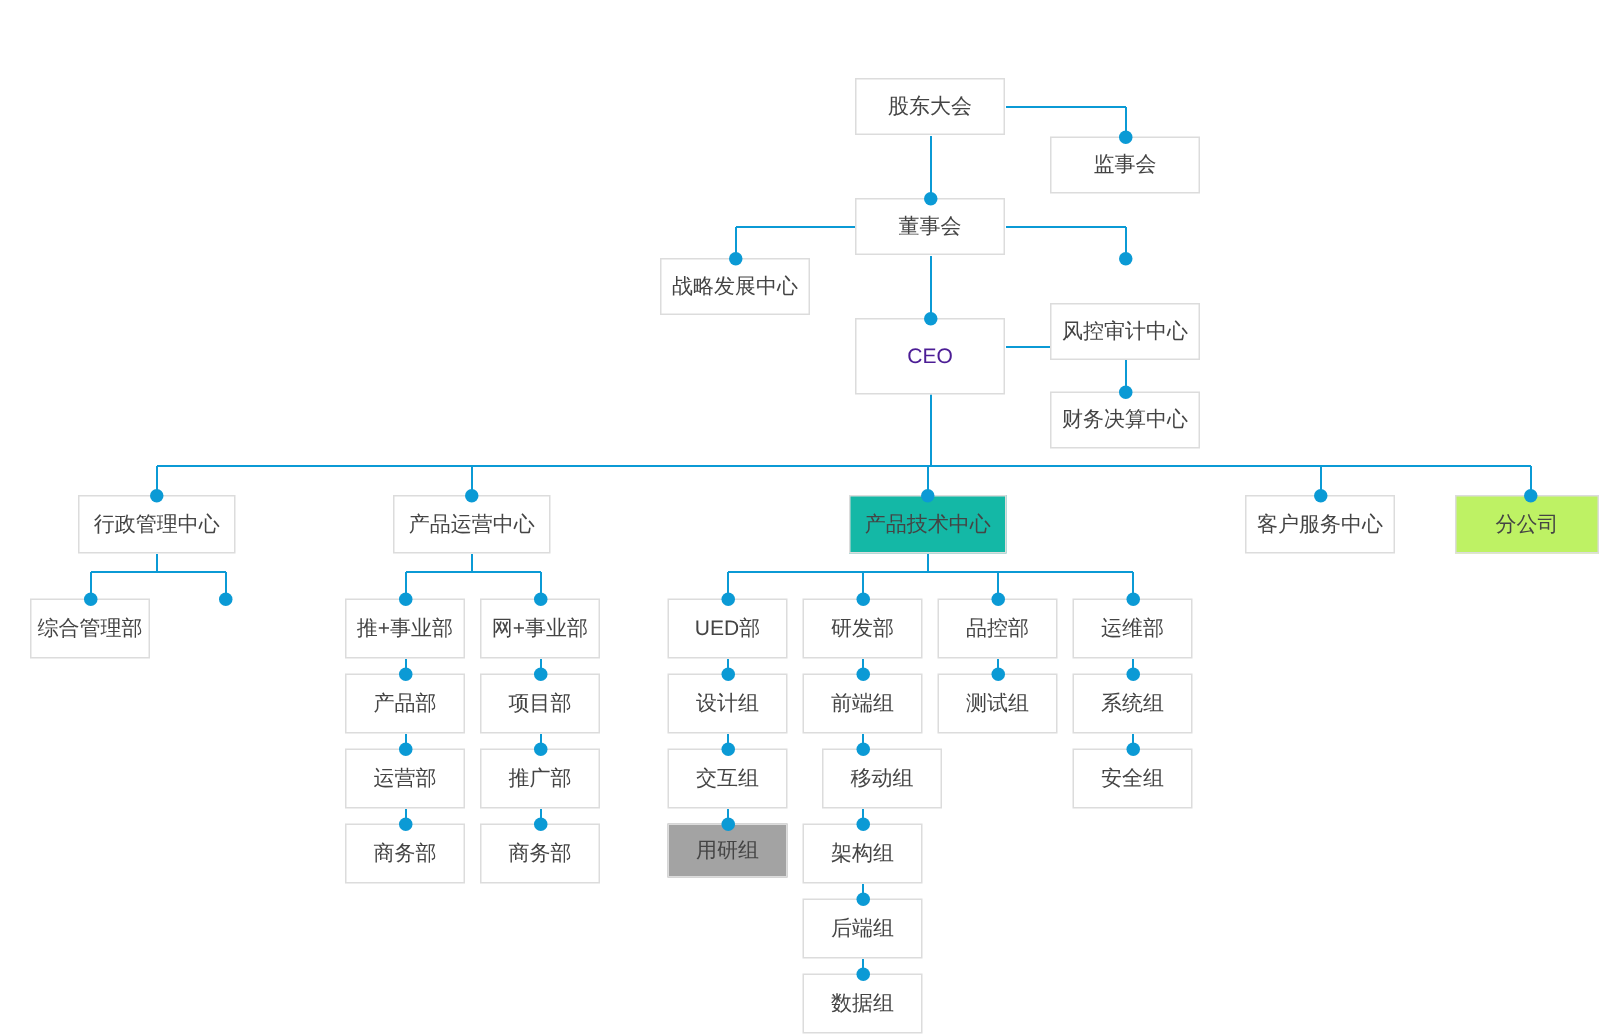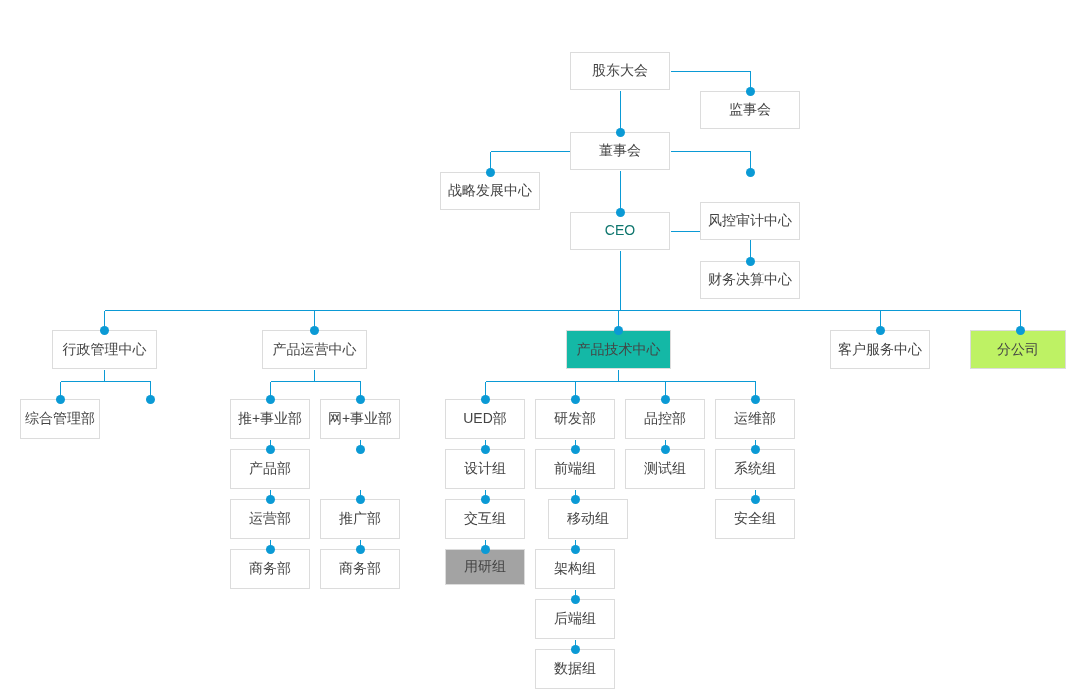--- a/index.html
+++ b/index.html
@@ -78,21 +78,21 @@
     </svg>
 <div class="node" style="left: 570px; top: 52px; width: 100px; height: 38px; border-color: rgb(220, 220, 220); background: rgb(255, 255, 255); color: rgb(68, 68, 68);">股东大会</div>
     <div class="node" style="left: 700px; top: 91px; width: 100px; height: 38px; border-color: rgb(220, 220, 220); background: rgb(255, 255, 255); color: rgb(68, 68, 68);">监事会</div>
     <div class="dot" style="left: 745.5px; top: 86.5px; background: rgb(11, 154, 213);"></div>
     <div class="node" style="left: 570px; top: 132px; width: 100px; height: 38px; border-color: rgb(220, 220, 220); background: rgb(255, 255, 255); color: rgb(68, 68, 68);">董事会</div>
     <div class="dot" style="left: 615.5px; top: 127.5px; background: rgb(11, 154, 213);"></div>
     <div class="node" style="left: 440px; top: 172px; width: 100px; height: 38px; border-color: rgb(220, 220, 220); background: rgb(255, 255, 255); color: rgb(68, 68, 68);">战略发展中心</div>
     <div class="dot" style="left: 485.5px; top: 167.5px; background: rgb(11, 154, 213);"></div>
     <div class="node" style="left: 700px; top: 172px; width: 100px; height: 38px; border-color: rgb(220, 220, 220); background: rgb(255, 255, 255); color: rgb(68, 68, 68); margin-top: 30px;">风控审计中心</div>
     <div class="dot" style="left: 745.5px; top: 167.5px; background: rgb(11, 154, 213);"></div>
-    <div class="node" style="left: 570px; top: 212px; width: 100px; height: 38px; border-color: rgb(220, 220, 220); background: rgb(255, 255, 255); color: #0f766e;">CEO</div>
+    <div class="node" style="left: 570px; top: 212px; width: 100px; height: 51px; border-color: rgb(220, 220, 220); background: rgb(255, 255, 255); color: #4c1d95;">CEO</div>
     <div class="dot" style="left: 615.5px; top: 207.5px; background: rgb(11, 154, 213);"></div>
     <div class="node" style="left: 700px; top: 261px; width: 100px; height: 38px; border-color: rgb(220, 220, 220); background: rgb(255, 255, 255); color: rgb(68, 68, 68);">财务决算中心</div>
     <div class="dot" style="left: 745.5px; top: 256.5px; background: rgb(11, 154, 213);"></div>
     <div class="node" style="left: 52px; top: 330px; width: 105px; height: 39px; border-color: rgb(220, 220, 220); background: rgb(255, 255, 255); color: rgb(68, 68, 68);">行政管理中心</div>
     <div class="dot" style="left: 100px; top: 325.5px; background: rgb(11, 154, 213);"></div>
     <div class="node" style="left: 262px; top: 330px; width: 105px; height: 39px; border-color: rgb(220, 220, 220); background: rgb(255, 255, 255); color: rgb(68, 68, 68);">产品运营中心</div>
     <div class="dot" style="left: 310px; top: 325.5px; background: rgb(11, 154, 213);"></div>
     <div class="node" style="left: 566px; top: 330px; width: 105px; height: 39px; border-color: rgb(220, 220, 220); background: #14b8a6; color: rgb(68, 68, 68);">产品技术中心</div>
     <div class="dot" style="left: 614px; top: 325.5px; background: rgb(11, 154, 213);"></div>
     <div class="node" style="left: 830px; top: 330px; width: 100px; height: 39px; border-color: rgb(220, 220, 220); background: rgb(255, 255, 255); color: rgb(68, 68, 68);">客户服务中心</div>
@@ -101,20 +101,21 @@
     <div class="dot" style="left: 1015.5px; top: 325.5px; background: rgb(11, 154, 213);"></div>
     <div class="node" style="left: 20px; top: 399px; width: 80px; height: 40px; border-color: rgb(220, 220, 220); background: rgb(255, 255, 255); color: rgb(68, 68, 68);">综合管理部</div>
     <div class="dot" style="left: 55.5px; top: 394.5px; background: rgb(11, 154, 213);"></div>
     <div class="dot" style="left: 145.5px; top: 394.5px; background: rgb(11, 154, 213);"></div>
     <div class="node" style="left: 230px; top: 399px; width: 80px; height: 40px; border-color: rgb(220, 220, 220); background: rgb(255, 255, 255); color: rgb(68, 68, 68);">推+事业部</div>
     <div class="dot" style="left: 265.5px; top: 394.5px; background: rgb(11, 154, 213);"></div>
     <div class="node" style="left: 320px; top: 399px; width: 80px; height: 40px; border-color: rgb(220, 220, 220); background: rgb(255, 255, 255); color: rgb(68, 68, 68);">网+事业部</div>
     <div class="dot" style="left: 355.5px; top: 394.5px; background: rgb(11, 154, 213);"></div>
     <div class="node" style="left: 230px; top: 449px; width: 80px; height: 40px; border-color: rgb(220, 220, 220); background: rgb(255, 255, 255); color: rgb(68, 68, 68);">产品部</div>
     <div class="dot" style="left: 265.5px; top: 444.5px; background: rgb(11, 154, 213);"></div>
+    <div class="node" style="left: 320px; top: 449px; width: 80px; height: 40px; border-color: rgb(220, 220, 220); background: rgb(255, 255, 255); color: rgb(68, 68, 68);">项目部</div>
     <div class="dot" style="left: 355.5px; top: 444.5px; background: rgb(11, 154, 213);"></div>
     <div class="node" style="left: 230px; top: 499px; width: 80px; height: 40px; border-color: rgb(220, 220, 220); background: rgb(255, 255, 255); color: rgb(68, 68, 68);">运营部</div>
     <div class="dot" style="left: 265.5px; top: 494.5px; background: rgb(11, 154, 213);"></div>
     <div class="node" style="left: 320px; top: 499px; width: 80px; height: 40px; border-color: rgb(220, 220, 220); background: rgb(255, 255, 255); color: rgb(68, 68, 68);">推广部</div>
     <div class="dot" style="left: 355.5px; top: 494.5px; background: rgb(11, 154, 213);"></div>
     <div class="node" style="left: 230px; top: 549px; width: 80px; height: 40px; border-color: rgb(220, 220, 220); background: rgb(255, 255, 255); color: rgb(68, 68, 68);">商务部</div>
     <div class="dot" style="left: 265.5px; top: 544.5px; background: rgb(11, 154, 213);"></div>
     <div class="node" style="left: 320px; top: 549px; width: 80px; height: 40px; border-color: rgb(220, 220, 220); background: rgb(255, 255, 255); color: rgb(68, 68, 68);">商务部</div>
     <div class="dot" style="left: 355.5px; top: 544.5px; background: rgb(11, 154, 213);"></div>
     <div class="node" style="left: 445px; top: 399px; width: 80px; height: 40px; border-color: rgb(220, 220, 220); background: rgb(255, 255, 255); color: rgb(68, 68, 68);">UED部</div>

